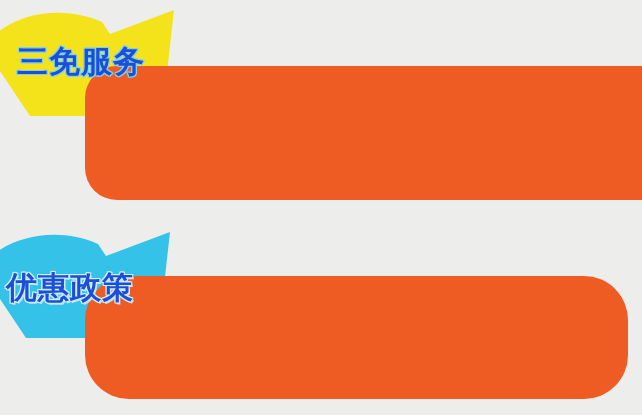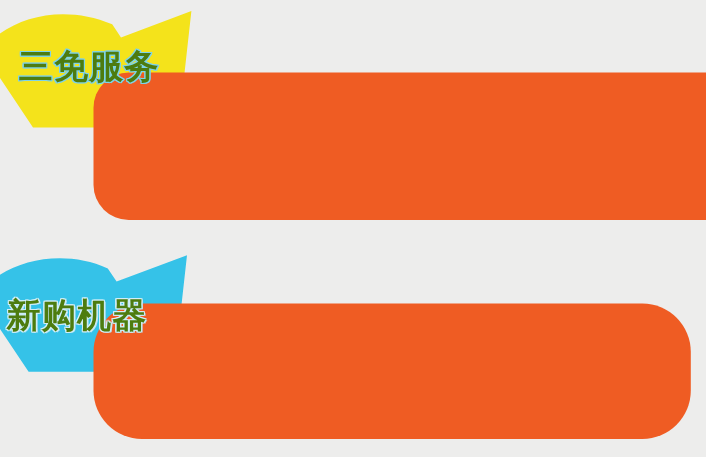--- a/index.html
+++ b/index.html
@@ -26,21 +26,21 @@
     z-index: 2;
     pointer-events: none;
   }
   .ribbon svg { display: block; }
 
   .ribbon-label {
     position: absolute;
     z-index: 4;
     font-family: "DejaVu Sans", "Liberation Sans", sans-serif;
     font-weight: bold;
-    color: #4d7c0f;
+    color: #1d4ed8;
     white-space: nowrap;
     letter-spacing: 1px;
   }
   .ribbon-label.top {
     left: 17px;
     top: 44px;
     font-size: 31px;
     line-height: 34px;
     -webkit-text-stroke: 1.6px #7fd3e8;
     paint-order: stroke fill;
@@ -127,21 +127,21 @@
   </div>
 
   <div class="ribbon" style="left:-8px; top:228px; width:200px; height:130px;">
     <svg width="200" height="130" viewBox="0 0 200 130" xmlns="http://www.w3.org/2000/svg">
       <path d="M 2 26 C 28 6, 70 0, 106 16 L 114 28 L 178 4 L 170 76 L 150 110 L 34 110 L 2 62 Z" fill="#35c2e8"></path>
     </svg>
   </div>
 
   <div class="panel panel-bottom"></div>
 
-  <div class="ribbon-label bottom">新购机器</div>
+  <div class="ribbon-label bottom">优惠政策</div>
 
   <div class="panel-text list-bottom">
     <span class="row">1．推荐购机，延保三年</span>
     <span class="row">2．二次购机，金融免息</span>
     <span class="row">3．新购机器，质保三年</span>
   </div>
 
 </div>
 
 </body></html>

